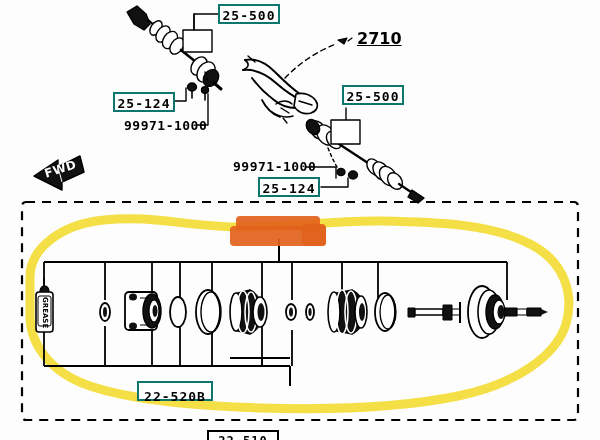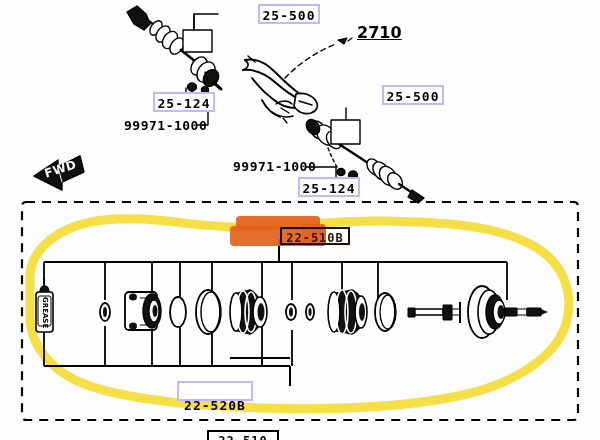--- a/index.html
+++ b/index.html
@@ -22,30 +22,29 @@
     height: 440px;
   }
   #art-layer { z-index: 2; }
   #highlight-layer { z-index: 3; mix-blend-mode: multiply; }
   #label-layer { z-index: 4; }
 
   .partlabel {
     position: absolute;
     z-index: 5;
     background: #ffffff;
-    border: 2px solid #c4b5fd;
+    border: 2px solid #0f766e;
     color: #000000;
     font-family: "DejaVu Sans Mono", monospace;
     font-weight: bold;
     letter-spacing: 1px;
     white-space: nowrap;
     text-align: center;
     line-height: 1;
     box-sizing: border-box;
-    margin-left: 40px;
   }
   .plainlabel {
     position: absolute;
     z-index: 5;
     color: #000000;
     font-family: "DejaVu Sans Mono", monospace;
     font-weight: bold;
     letter-spacing: 0.5px;
     white-space: nowrap;
     background: transparent;
@@ -364,21 +363,21 @@
   </div>
 
   <div class="partlabel" style="left:113px; top:92px; width:62px; height:20px; font-size:13px; padding-top:3px;">
     <span>25-124</span>
   </div>
 
   <div class="plainlabel" style="left:124px; top:119px; font-size:13px;">
     <span>99971-1000</span>
   </div>
 
-  <div class="reflabel" style="left:357px; top:25px; font-size:16px;">
+  <div class="reflabel" style="left:357px; top:31px; font-size:16px;">
     <span>2710</span>
   </div>
 
   <div class="partlabel" style="left:342px; top:85px; width:62px; height:20px; font-size:13px; padding-top:3px;">
     <span>25-500</span>
   </div>
 
   <div class="plainlabel" style="left:233px; top:160px; font-size:13px;">
     <span>99971-1000</span>
   </div>
@@ -394,25 +393,22 @@
   </div>
 
   <div class="tube-text" style="left:49px; top:297px; font-size:7px;">
     <span>GREASE</span>
   </div>
 
   <div class="orange-blob" style="left:236px; top:216px; width:84px; height:14px;"></div>
   <div class="orange-blob" style="left:230px; top:226px; width:96px; height:20px;"></div>
   <div class="orange-blob" style="left:302px; top:224px; width:24px; height:22px;"></div>
 
-  <div class="partlabel hl-label" style="left:240px; top:227px; width:70px; height:18px; font-size:12px; padding-top:3px;">
-    <span>22-510B</span>
-  </div>
-
-  <div class="partlabel" style="left:137px; top:381px; width:76px; height:20px; font-size:13px; padding-top:16px;">
+
+  <div class="partlabel" style="left:137px; top:381px; width:76px; height:20px; font-size:13px; padding-top:7px;">
     <span>22-520B</span>
   </div>
 
   <div class="edge-label" style="left:207px; top:430px; width:72px; height:14px; font-size:12px; padding-top:2px;">
     <span>22-510</span>
   </div>
 
 </div>
 
 </body></html>

